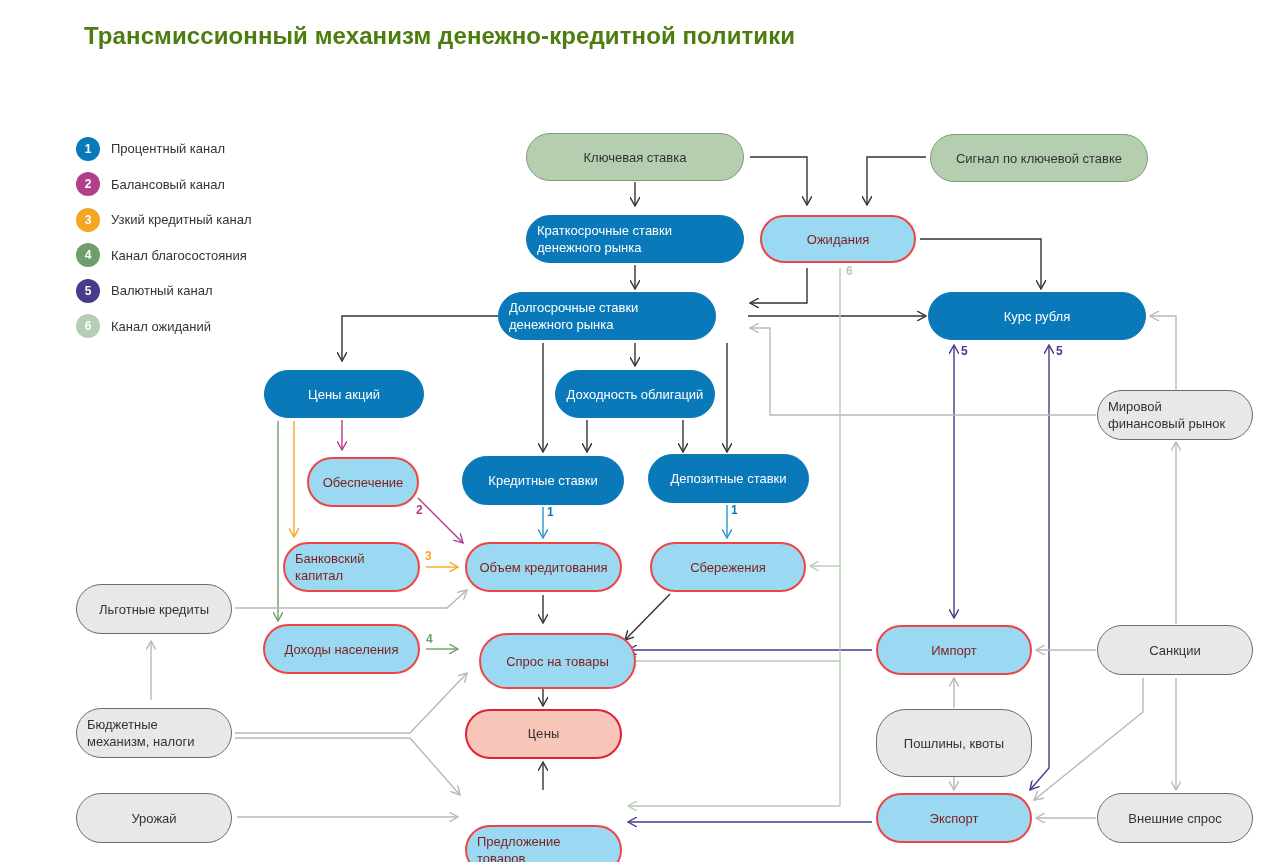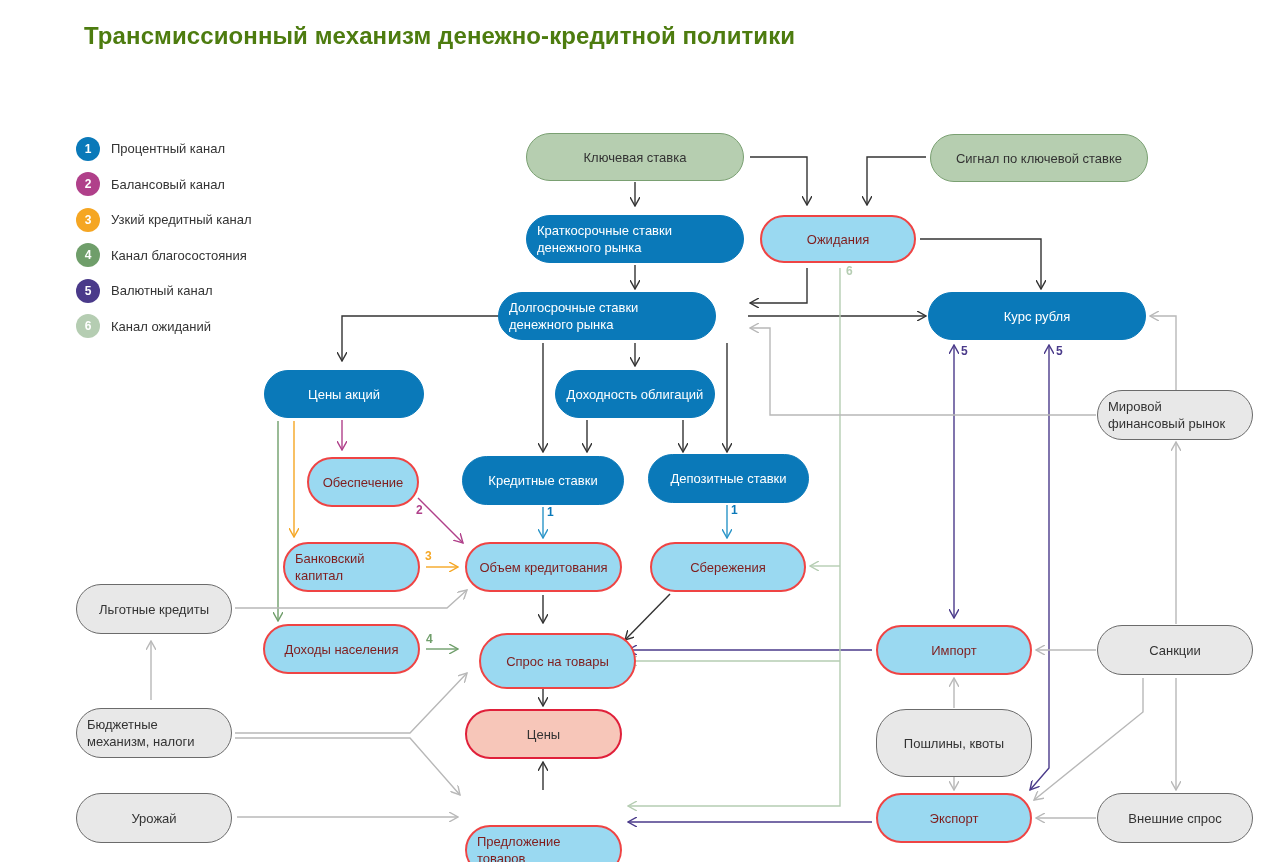--- a/index.html
+++ b/index.html
@@ -8,21 +8,21 @@
   .legend { position:absolute; left:76px; top:131px; }
   .legend-item { display:flex; align-items:center; height:35.5px; }
   .legend-dot { width:24px; height:24px; border-radius:50%; color:#fff; font-size:12px; font-weight:bold; display:flex; align-items:center; justify-content:center; margin-right:11px; }
   .legend-label { font-size:13px; color:#333; }
   svg.arrows { position:absolute; left:0; top:0; }
   .node { position:absolute; box-sizing:border-box; border-radius:30px; display:flex; align-items:center; justify-content:center; text-align:left; font-size:13px; line-height:17px; padding:0 10px; }
   .n-green { background:#b6ceb0; border:1.5px solid #7aa072; color:#333; }
   .n-dark { background:#0a79b9; border:1.5px solid #0a79b9; color:#fff; }
   .n-light { background:#9ad9f1; border:2px solid #ef4444; color:#7f1d1d; }
   .n-gray { background:#e8e8e8; border:1.5px solid #6b6b6b; color:#333; }
-  .n-red { background:#f7c6b9; border:2px solid #e0203a; color:#333; }
+  .n-red { background:#f7c6b9; border:2px solid #e0203a; color:#333;font-family:Liberation Mono, monospace; }
   .lbl { position:absolute; font-size:12px; font-weight:bold; }
 </style>
 </head>
 <body>
 
 <div class="title">Трансмиссионный механизм денежно-кредитной политики</div>
 
 <div class="legend">
   <div class="legend-item">
     <span class="legend-dot" style="background:#0a79b9">1</span>

